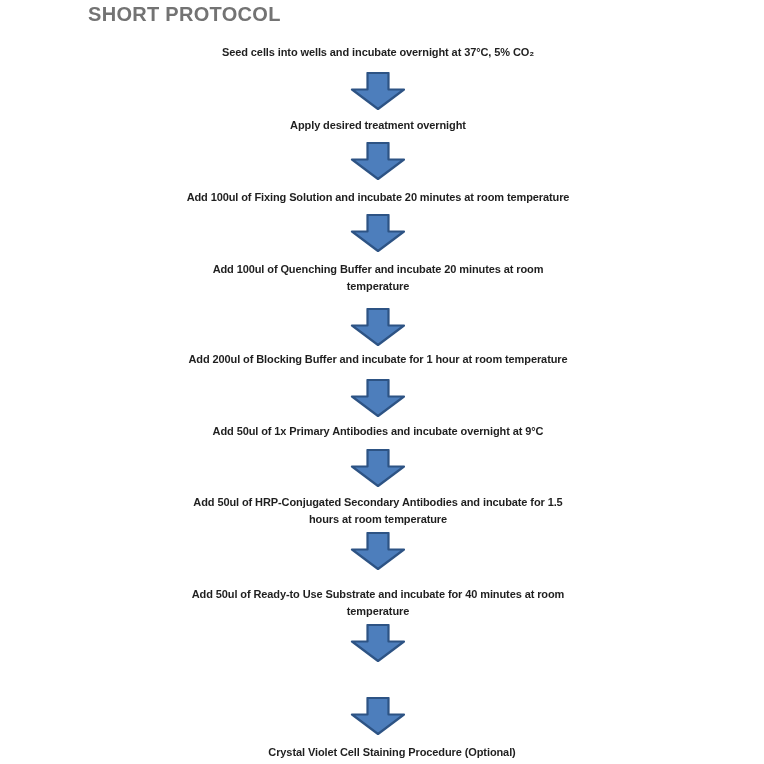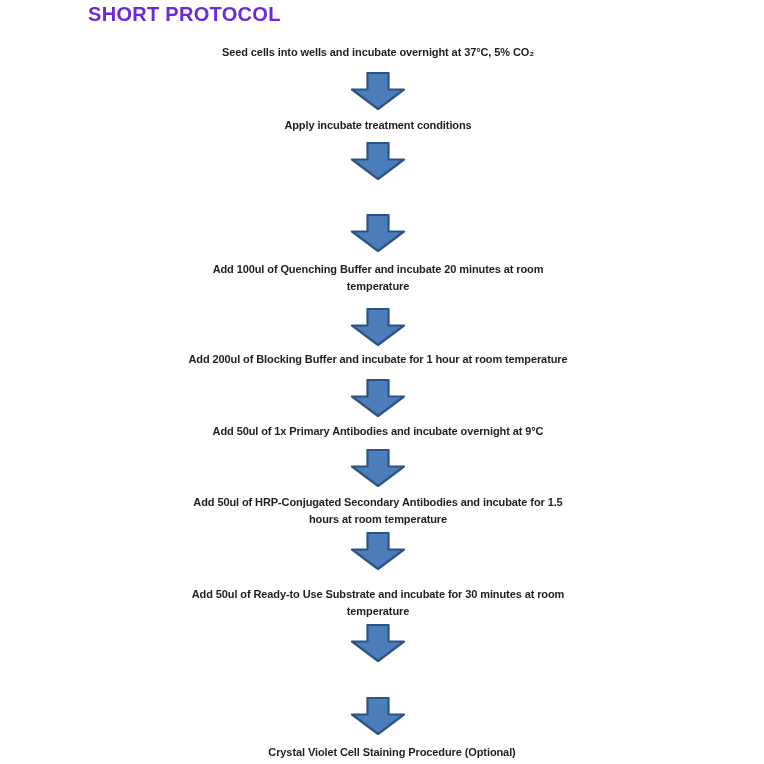--- a/index.html
+++ b/index.html
@@ -14,21 +14,21 @@
     overflow: hidden;
     font-family: "Liberation Sans", "DejaVu Sans", sans-serif;
     font-weight: bold;
   }
   .title {
     position: absolute;
     left: 88px;
     top: 3px;
     font-size: 20px;
     letter-spacing: 0.3px;
-    color: #6d28d9;
+    color: #737373;
     white-space: nowrap;
   }
   #flow {
     position: absolute;
     left: 0;
     top: 0;
     width: 756px;
     height: 764px;
   }
   .step {
@@ -65,25 +65,28 @@
 <div class="title">SHORT PROTOCOL</div>
 
 <div id="flow">
     <div class="step s1">
       <div class="line">Seed cells into wells and incubate overnight at 37°C, 5% CO₂</div>
     </div>
     <svg class="arrow a1" viewBox="0 0 56 38">
       <polygon points="17.5,1 38.5,1 38.5,17.5 54,17.5 28,37 2,17.5 17.5,17.5" fill="#4d7ebc" stroke="#2d5384" stroke-width="2.2" stroke-linejoin="round"></polygon>
     </svg>
     <div class="step s2">
-      <div class="line">Apply incubate treatment conditions</div>
+      <div class="line">Apply desired treatment overnight</div>
     </div>
     <svg class="arrow a2" viewBox="0 0 56 38">
       <polygon points="17.5,1 38.5,1 38.5,17.5 54,17.5 28,37 2,17.5 17.5,17.5" fill="#4d7ebc" stroke="#2d5384" stroke-width="2.2" stroke-linejoin="round"></polygon>
     </svg>
+    <div class="step s3">
+      <div class="line">Add 100ul of Fixing Solution and incubate 20 minutes at room temperature</div>
+    </div>
     <svg class="arrow a3" viewBox="0 0 56 38">
       <polygon points="17.5,1 38.5,1 38.5,17.5 54,17.5 28,37 2,17.5 17.5,17.5" fill="#4d7ebc" stroke="#2d5384" stroke-width="2.2" stroke-linejoin="round"></polygon>
     </svg>
     <div class="step s4">
       <div class="line">Add 100ul of Quenching Buffer and incubate 20 minutes at room</div>
       <div class="line">temperature</div>
     </div>
     <svg class="arrow a4" viewBox="0 0 56 38">
       <polygon points="17.5,1 38.5,1 38.5,17.5 54,17.5 28,37 2,17.5 17.5,17.5" fill="#4d7ebc" stroke="#2d5384" stroke-width="2.2" stroke-linejoin="round"></polygon>
     </svg>
@@ -100,21 +103,21 @@
       <polygon points="17.5,1 38.5,1 38.5,17.5 54,17.5 28,37 2,17.5 17.5,17.5" fill="#4d7ebc" stroke="#2d5384" stroke-width="2.2" stroke-linejoin="round"></polygon>
     </svg>
     <div class="step s7">
       <div class="line">Add 50ul of HRP-Conjugated Secondary Antibodies and incubate for 1.5</div>
       <div class="line">hours at room temperature</div>
     </div>
     <svg class="arrow a7" viewBox="0 0 56 38">
       <polygon points="17.5,1 38.5,1 38.5,17.5 54,17.5 28,37 2,17.5 17.5,17.5" fill="#4d7ebc" stroke="#2d5384" stroke-width="2.2" stroke-linejoin="round"></polygon>
     </svg>
     <div class="step s8">
-      <div class="line">Add 50ul of Ready-to Use Substrate and incubate for 30 minutes at room</div>
+      <div class="line">Add 50ul of Ready-to Use Substrate and incubate for 40 minutes at room</div>
       <div class="line">temperature</div>
     </div>
     <svg class="arrow a8" viewBox="0 0 56 38">
       <polygon points="17.5,1 38.5,1 38.5,17.5 54,17.5 28,37 2,17.5 17.5,17.5" fill="#4d7ebc" stroke="#2d5384" stroke-width="2.2" stroke-linejoin="round"></polygon>
     </svg>
     <svg class="arrow a9" viewBox="0 0 56 38">
       <polygon points="17.5,1 38.5,1 38.5,17.5 54,17.5 28,37 2,17.5 17.5,17.5" fill="#4d7ebc" stroke="#2d5384" stroke-width="2.2" stroke-linejoin="round"></polygon>
     </svg>
     <div class="step s10">
       <div class="line">Crystal Violet Cell Staining Procedure (Optional)</div>

